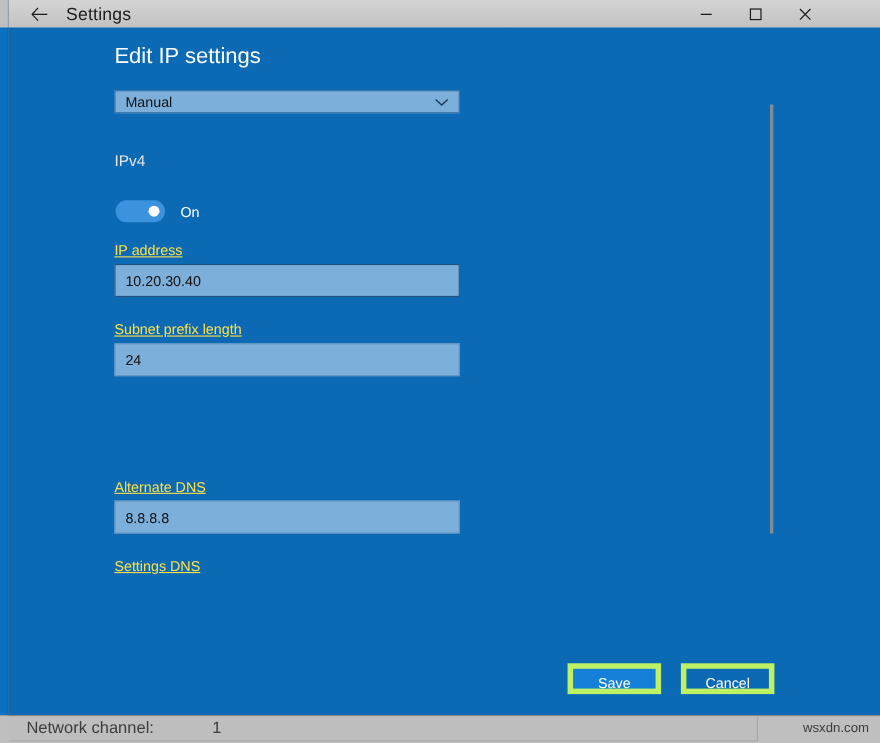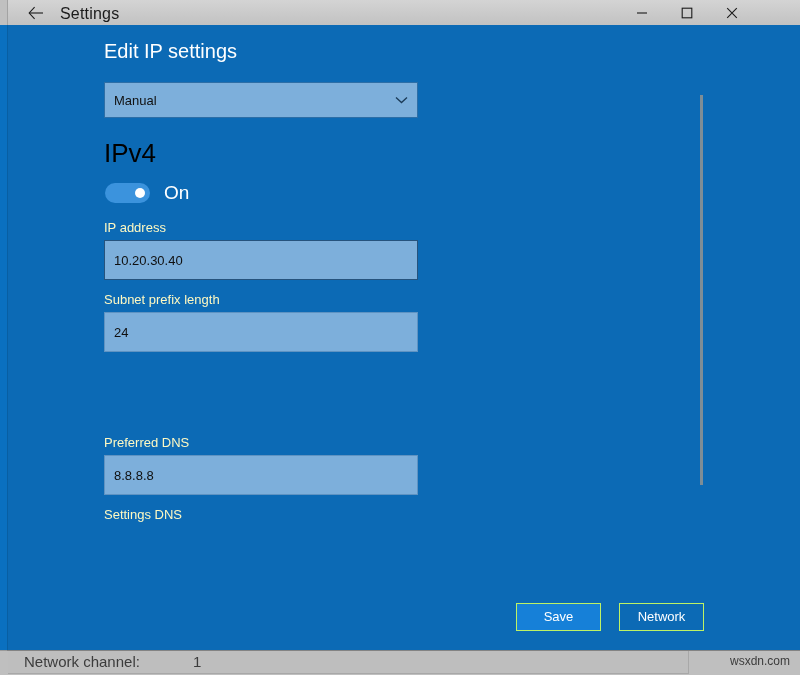--- a/index.html
+++ b/index.html
@@ -126,21 +126,21 @@
     left: 96px; top: 15px;
     font-size: 20px;
     font-weight: normal;
     color: #ffffff;
     white-space: nowrap;
     margin: 0;
   }
   #dropdown {
     position: absolute;
     left: 96px; top: 57px;
-    width: 314px; height: 36px;
+    width: 314px; height: 21px;
     background: #7dafdb;
     border: 1px solid #2d6ea6;
     box-sizing: border-box;
     display: flex;
     align-items: center;
   }
   #dropdown-value {
     font-size: 13px;
     color: #111111;
     padding-left: 9px;
@@ -148,23 +148,23 @@
   }
   #dropdown-chevron {
     position: absolute;
     right: 9px; top: 50%;
     transform: translateY(-50%);
     line-height: 0;
   }
   #section-title {
     position: absolute;
     left: 96px; top: 113px;
-    font-size: 26px;
+    font-size: 14px;
     font-weight: normal;
-    color: #000000;
+    color: #e5e5e5;
     white-space: nowrap;
     margin: 0;
   }
 
   
   #toggle-row {
     position: absolute;
     left: 97px; top: 157px;
     display: flex;
     align-items: center;
@@ -178,37 +178,38 @@
   #toggle-knob {
     position: absolute;
     right: 5px; top: 50%;
     transform: translateY(-50%);
     width: 10px; height: 10px;
     border-radius: 50%;
     background: #ffffff;
   }
   #toggle-label {
     margin-left: 14px;
-    font-size: 19px;
+    font-size: 13px;
     color: #ffffff;
     white-space: nowrap;
   }
 
   
   .field { position: absolute; left: 96px; width: 320px; }
   .field-label {
     font-size: 13px;
-    color: #fef9c3;
+    color: #fde047;
     white-space: nowrap;
     display: block;
     margin-bottom: 5px;
+    text-decoration: underline;
   }
   .field-input {
     width: 314px;
-    height: 40px;
+    height: 30px;
     box-sizing: border-box;
     background: #7dafdb;
     border: 1px solid #5f93c2;
     color: #101010;
     font-family: "Liberation Sans", sans-serif;
     font-size: 13px;
     padding: 0 0 0 9px;
     outline: none;
     display: block;
   }
@@ -221,21 +222,21 @@
     position: absolute;
     left: 508px; top: 578px;
     display: flex;
   }
   .action-button {
     width: 85px; height: 28px;
     box-sizing: border-box;
     font-family: "Liberation Sans", sans-serif;
     font-size: 13px;
     color: #ffffff;
-    border: 1px solid #bef264;
+    border: 5px solid #bef264;
     background: transparent;
     cursor: pointer;
     padding: 0;
     line-height: 26px;
   }
   #save-button {
     background: #1680d8;
     margin-right: 18px;
   }
   #cancel-button { background: transparent; }
@@ -319,27 +320,27 @@
       <input class="field-input focused" type="text" value="10.20.30.40" style="">
     </div>
 
     <div class="field" style="top:267px;">
       <label class="field-label">Subnet prefix length</label>
       <input class="field-input" type="text" value="24" style="">
     </div>
 
 
     <div class="field" style="top:410px;">
-      <label class="field-label">Preferred DNS</label>
+      <label class="field-label">Alternate DNS</label>
       <input class="field-input" type="text" value="8.8.8.8" style="">
     </div>
 
     <div class="field" style="top:482px;">
       <label class="field-label">Settings DNS</label>
     </div>
 
     <div id="button-row">
       <button class="action-button" id="save-button">Save</button>
-      <button class="action-button" id="cancel-button">Network</button>
+      <button class="action-button" id="cancel-button">Cancel</button>
     </div>
 
   </div>
 </div>
 
 </body></html>

